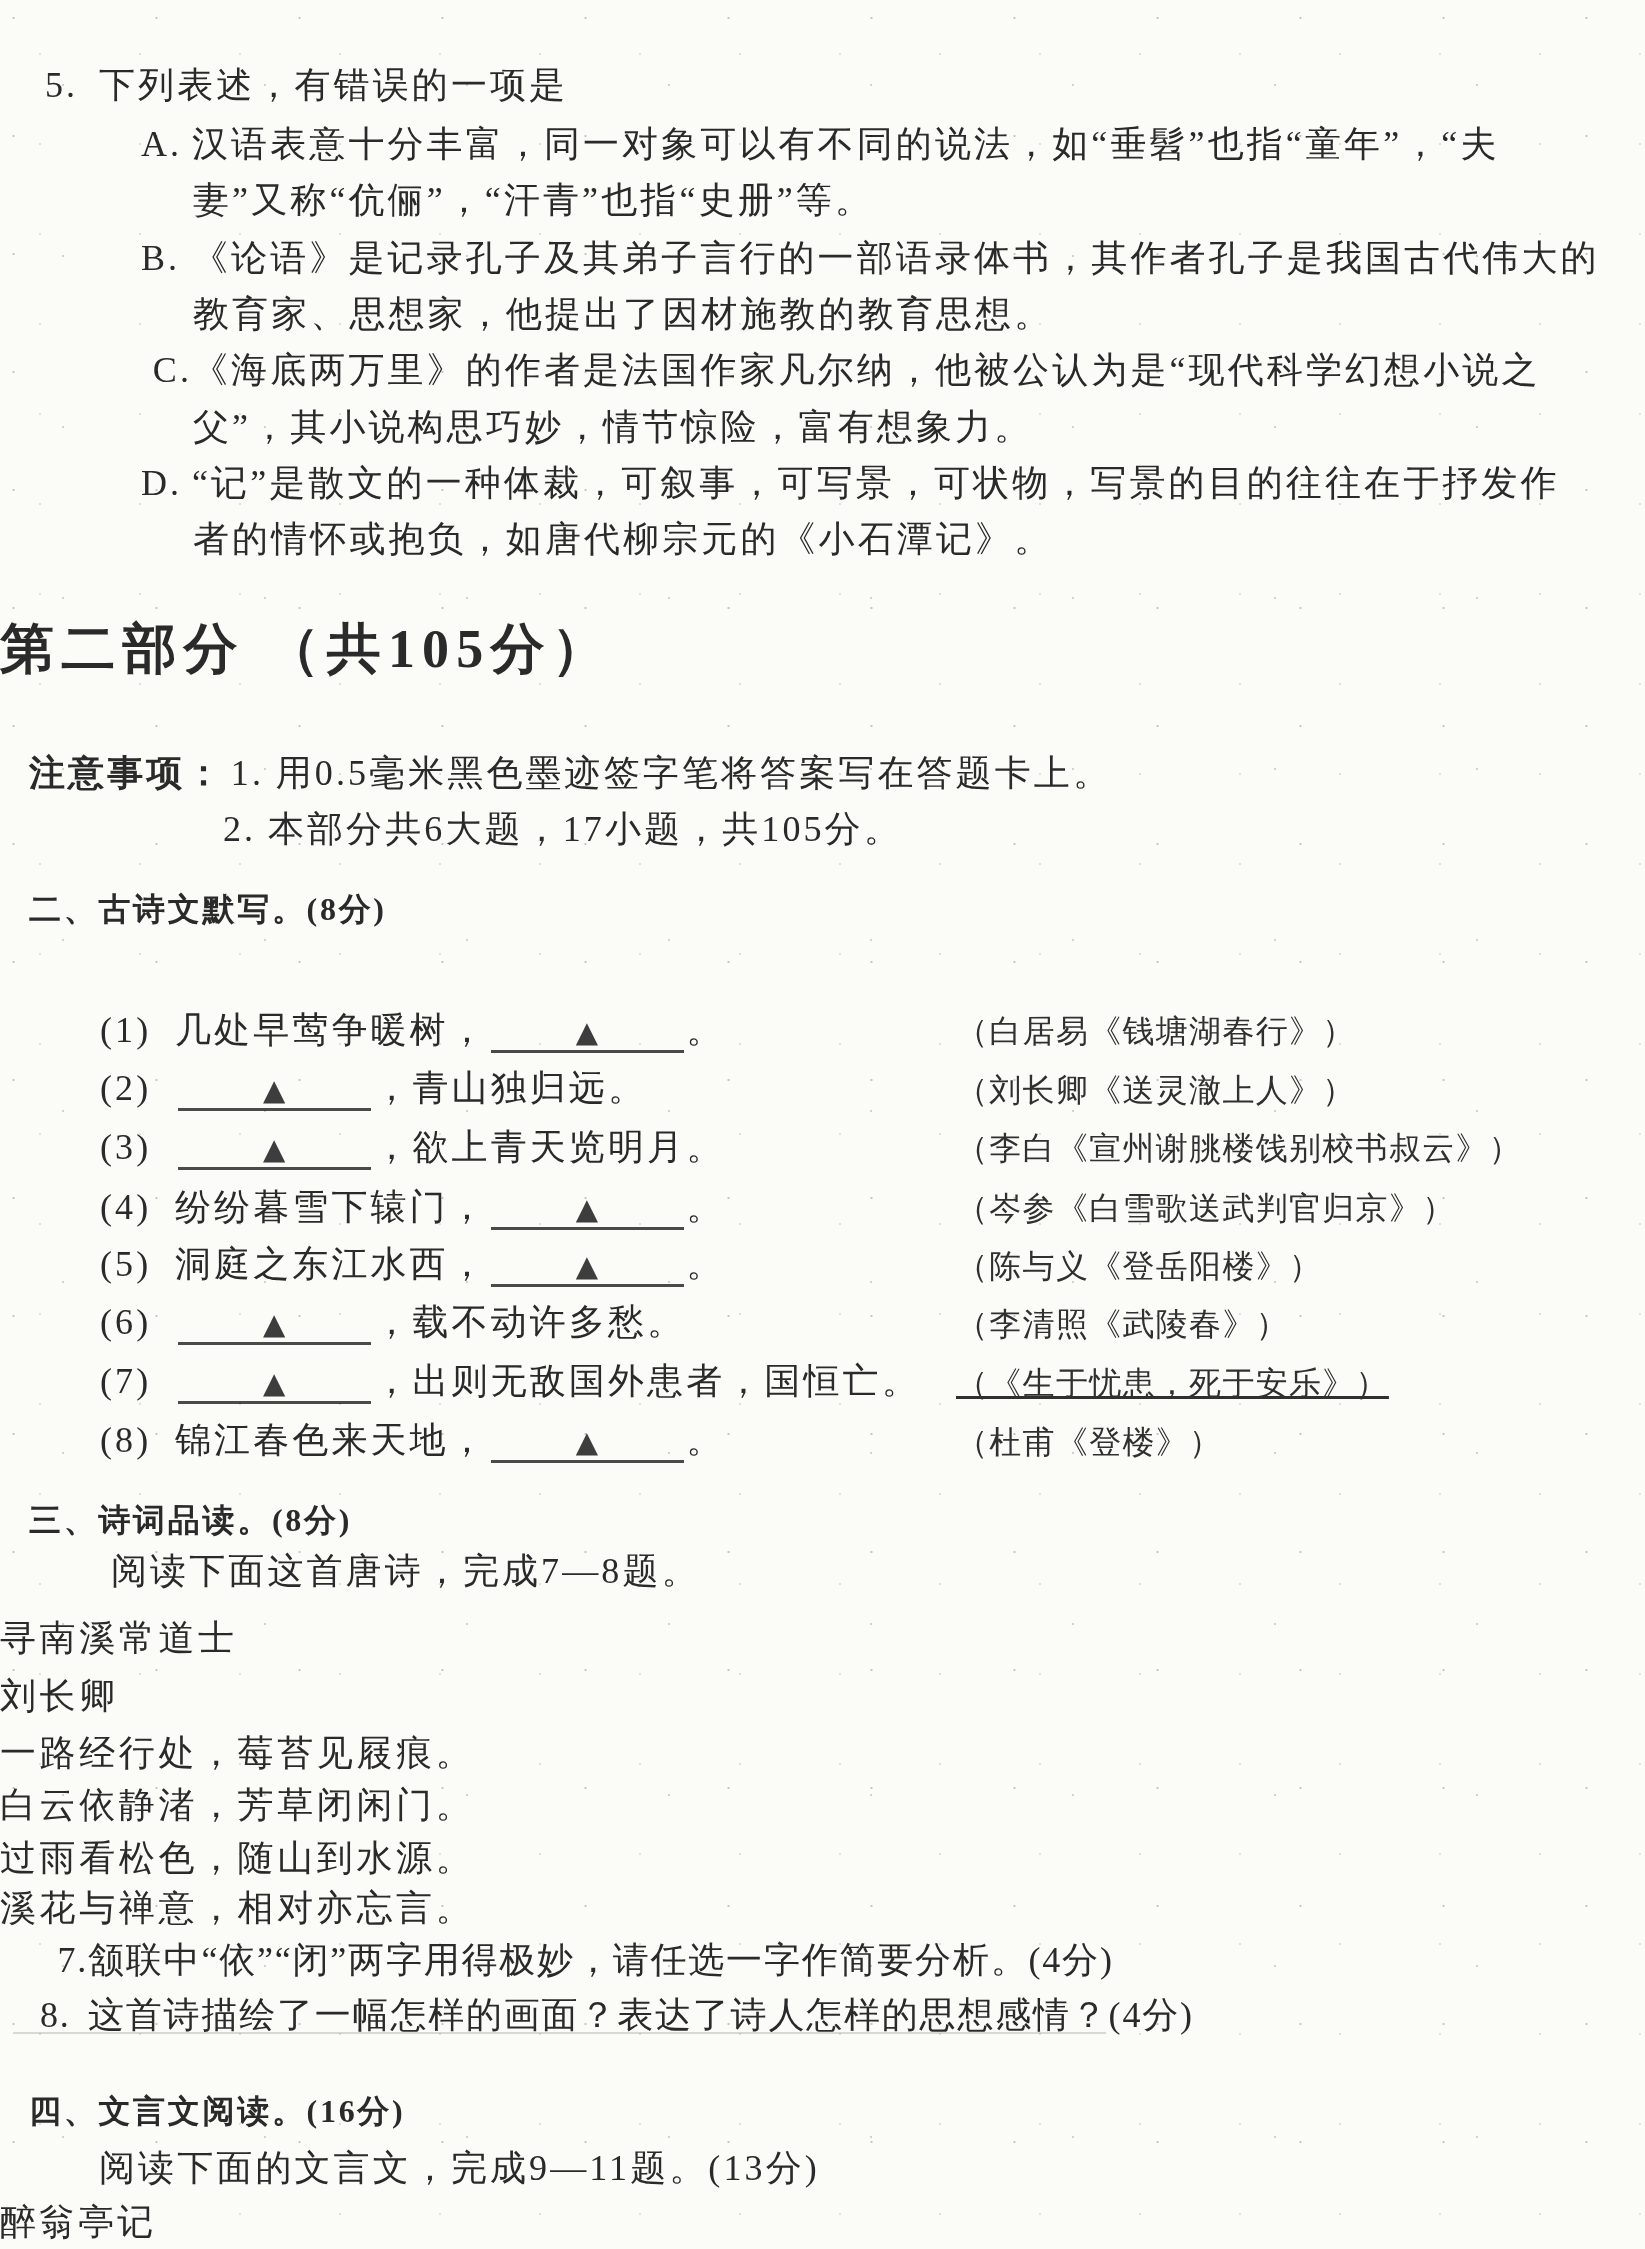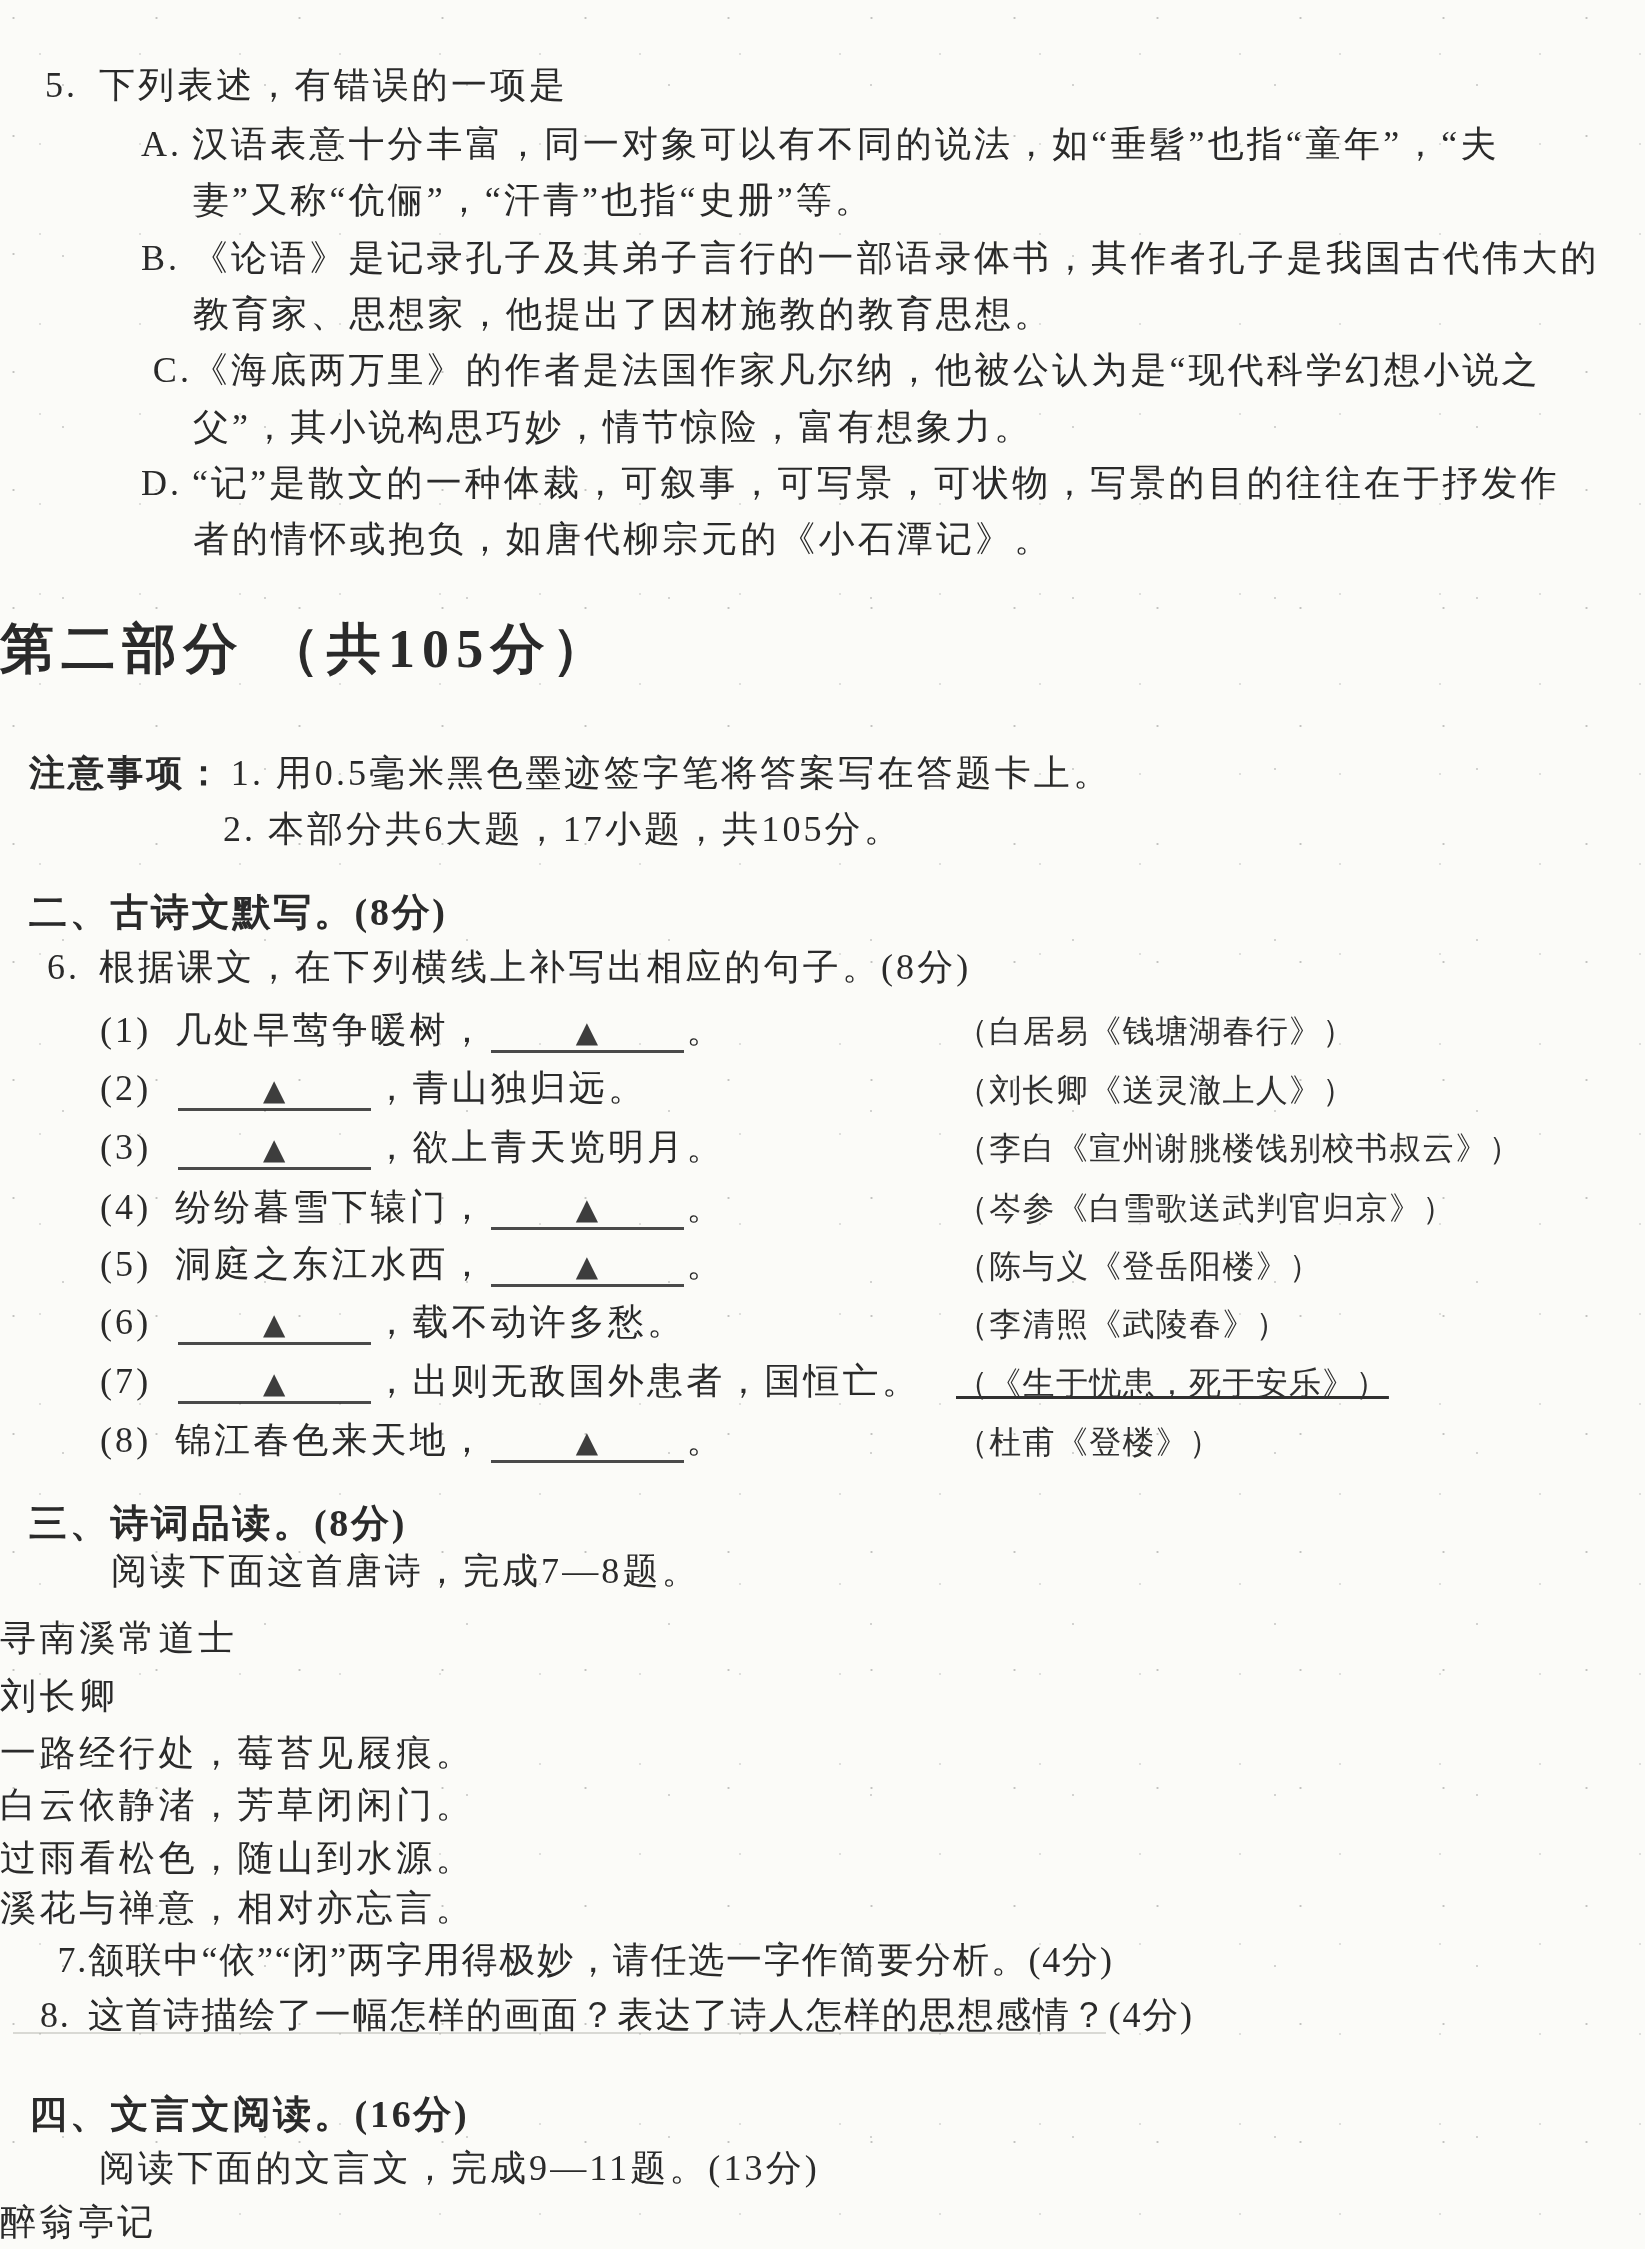--- a/index.html
+++ b/index.html
@@ -16,21 +16,21 @@
       radial-gradient(circle at 13.5px 18px, rgba(0,0,0,.28) 0.9px, transparent 1.3px),
       radial-gradient(circle at 63px 85px, rgba(0,0,0,.20) 0.9px, transparent 1.3px),
       radial-gradient(circle at 40px 54px, rgba(0,0,0,.14) 0.9px, transparent 1.3px);
     background-size:143px 118px, 202px 171px, 100px 90px;
     opacity:.8;
   }
   .ln{position:absolute;white-space:nowrap;line-height:1.05;}
   .body{font-size:36px;letter-spacing:3.1px;}
   .tight{letter-spacing:1.8px;}
   .heading1{font-size:54px;font-weight:700;letter-spacing:7.2px;}
-  .h2{font-size:38px;font-weight:700;letter-spacing:2.7px;}
+  .h2{font-size:32px;font-weight:700;letter-spacing:2.7px;}
   .boldlabel{font-weight:700;}
   .attr{font-size:32px;letter-spacing:1.3px;color:#303030;}
   .center{}
   .qnum{display:inline-block;min-width:54px;}
   .optlabel{display:inline-block;min-width:51px;}
   .inum6{display:inline-block;min-width:52px;}
   .inum{display:inline-block;min-width:75px;}
   .qn78{display:inline-block;min-width:48px;}
   .notenum{margin-left:6.3px;}
   .notetext{margin-left:11.7px;}
@@ -75,23 +75,20 @@
   <div class="ln heading1 center" style="top:621px;left:0;width:1593px;">第二部分 （共105分）</div>
 
   <div class="ln body" style="top:755px;left:29px;">
     <span class="boldlabel">注意事项：</span><span class="notenum">1.</span><span class="notetext">用0.5毫米黑色墨迹签字笔将答案写在答题卡上。</span>
   </div>
   <div class="ln body" style="top:811px;left:223px;">
     <span>2.</span><span class="notetext">本部分共6大题，17小题，共105分。</span>
   </div>
 
   <div class="ln h2" style="top:893px;left:29px;">二、古诗文默写。(8分)</div>
-  <div class="ln body" style="top:949px;left:47px;">
-    <span class="inum6">6.</span><span>根据课文，在下列横线上补写出相应的句子。(8分)</span>
-  </div>
 
   <div class="ln body" style="top:1012px;left:100px;">
     <span class="inum">(1)</span><span>几处早莺争暖树，</span><span class="blank"><span class="tri">▲</span></span><span>。</span>
   </div>
   <div class="ln attr" style="top:1015px;left:956px;">（白居易《钱塘湖春行》）</div>
 
   <div class="ln body" style="top:1070px;left:100px;">
     <span class="inum">(2)</span><span></span><span class="blank"><span class="tri">▲</span></span><span>，青山独归远。</span>
   </div>
   <div class="ln attr" style="top:1074px;left:956px;">（刘长卿《送灵澈上人》）</div>

